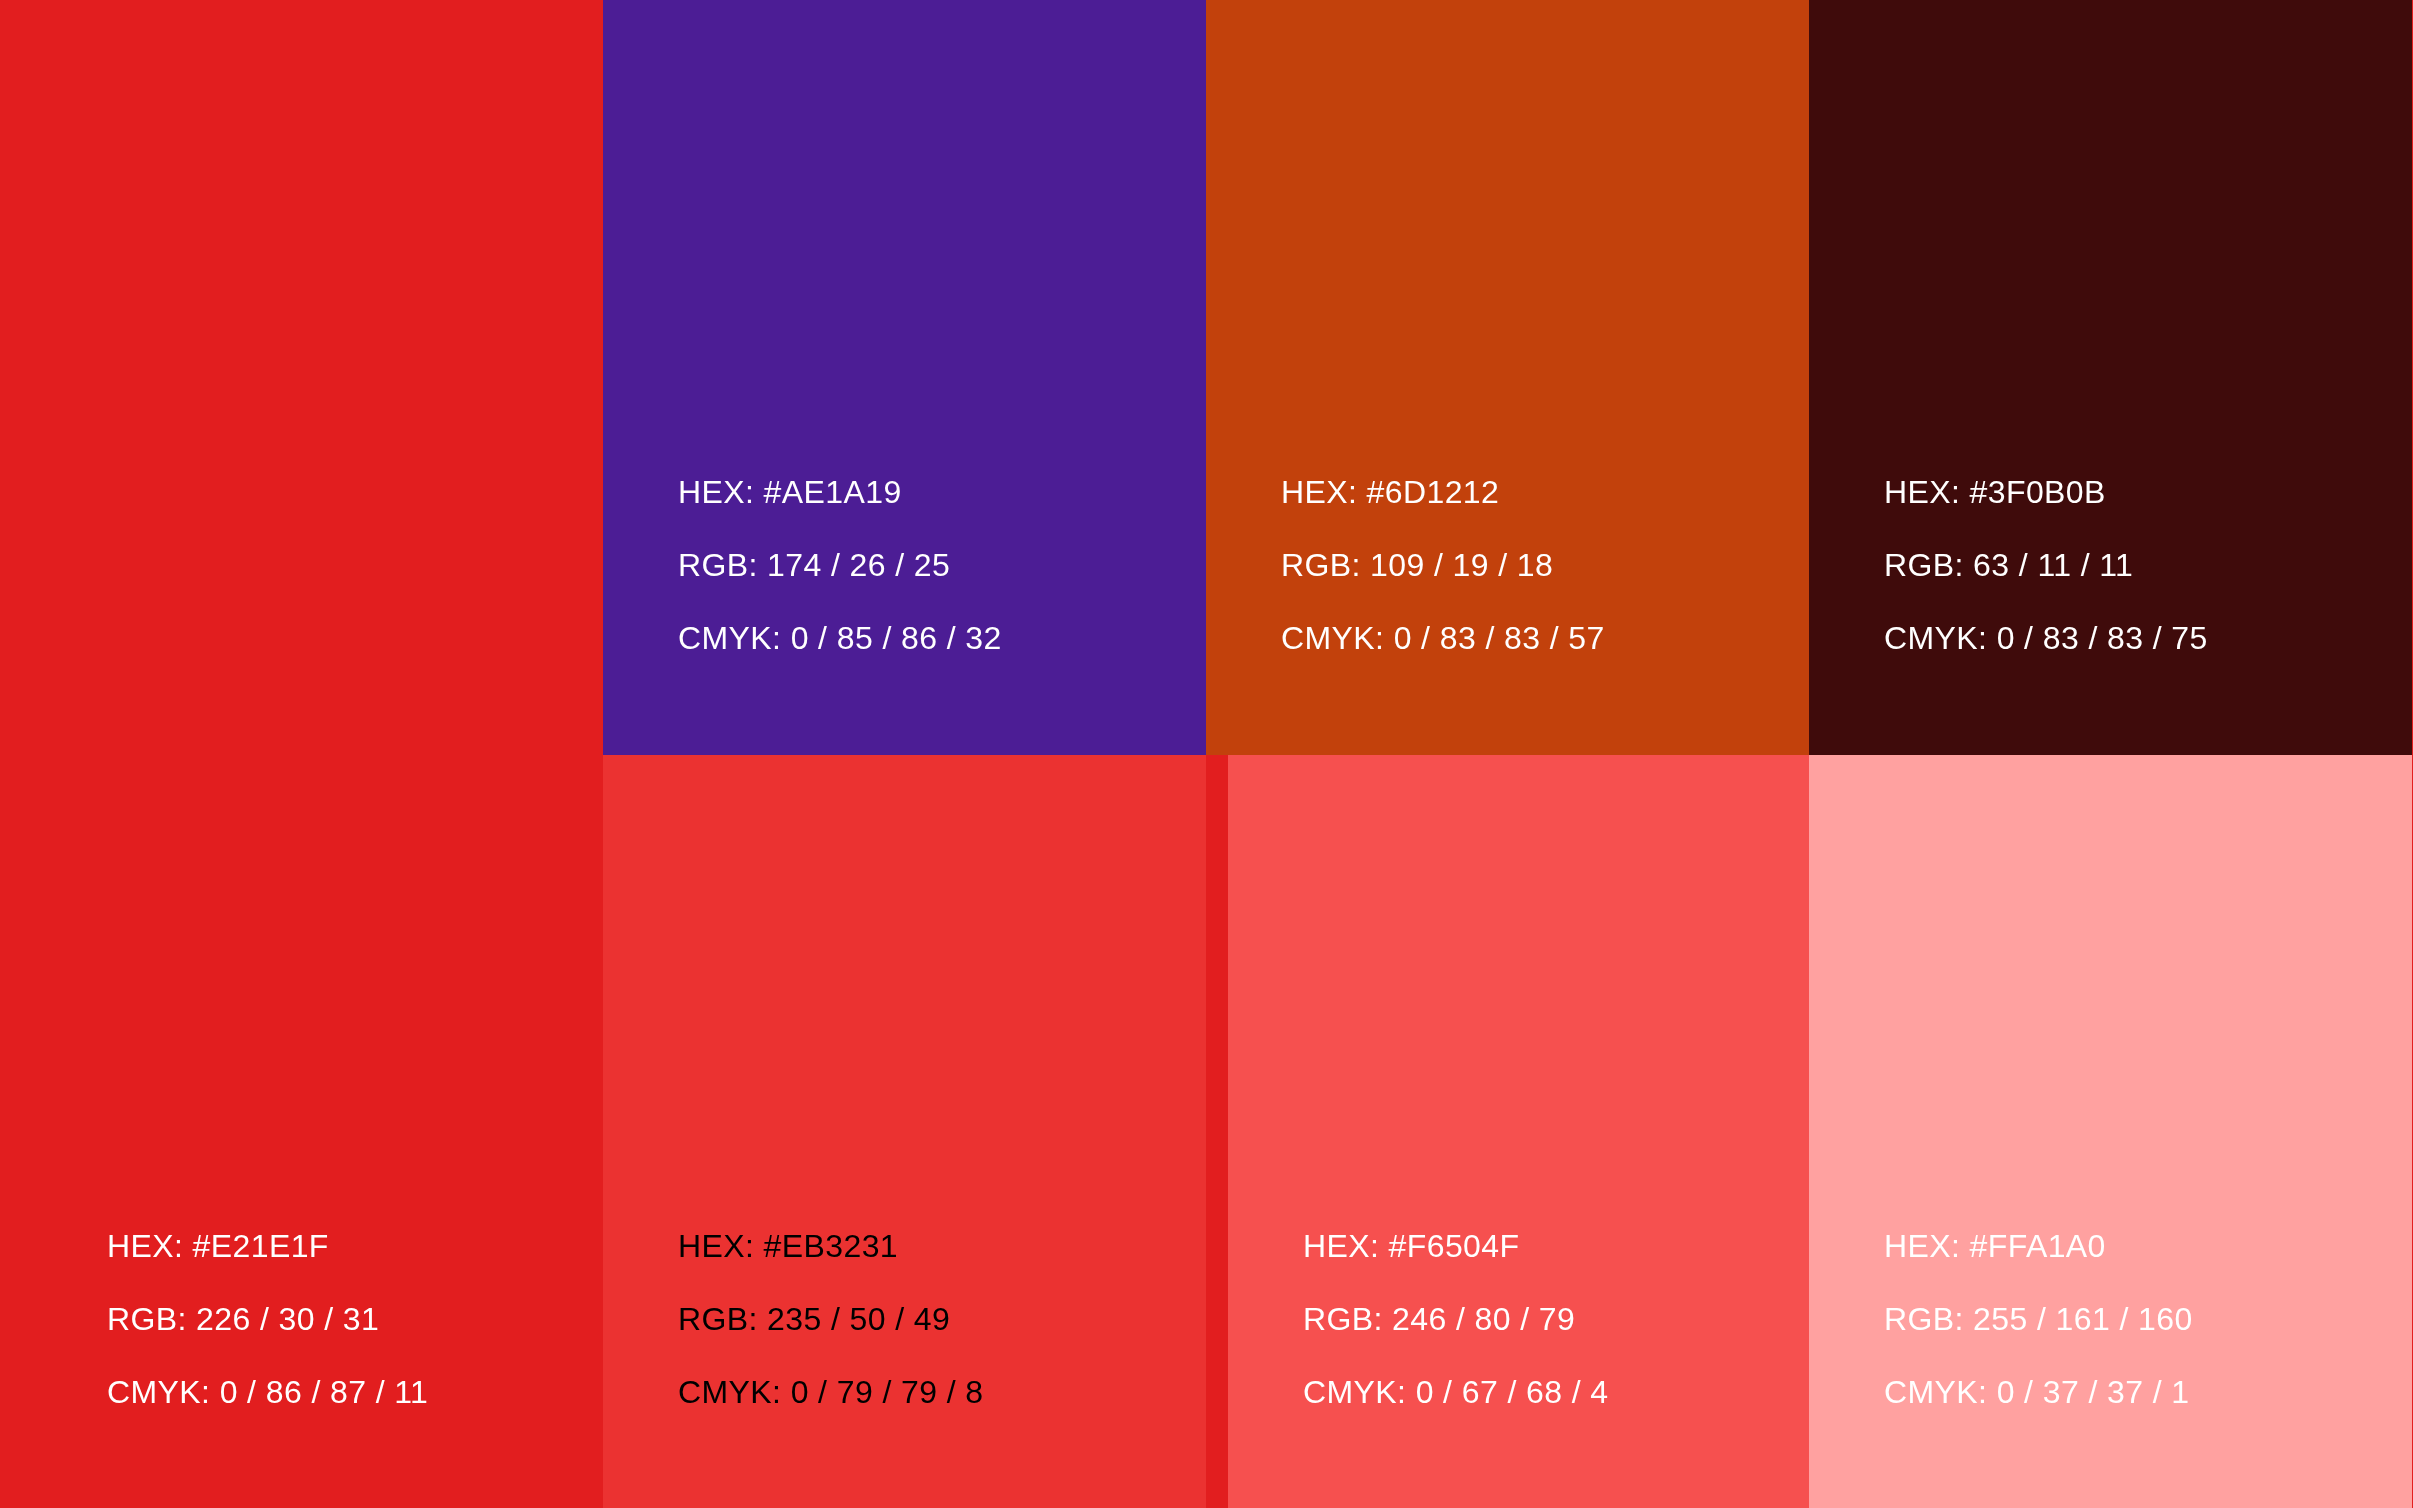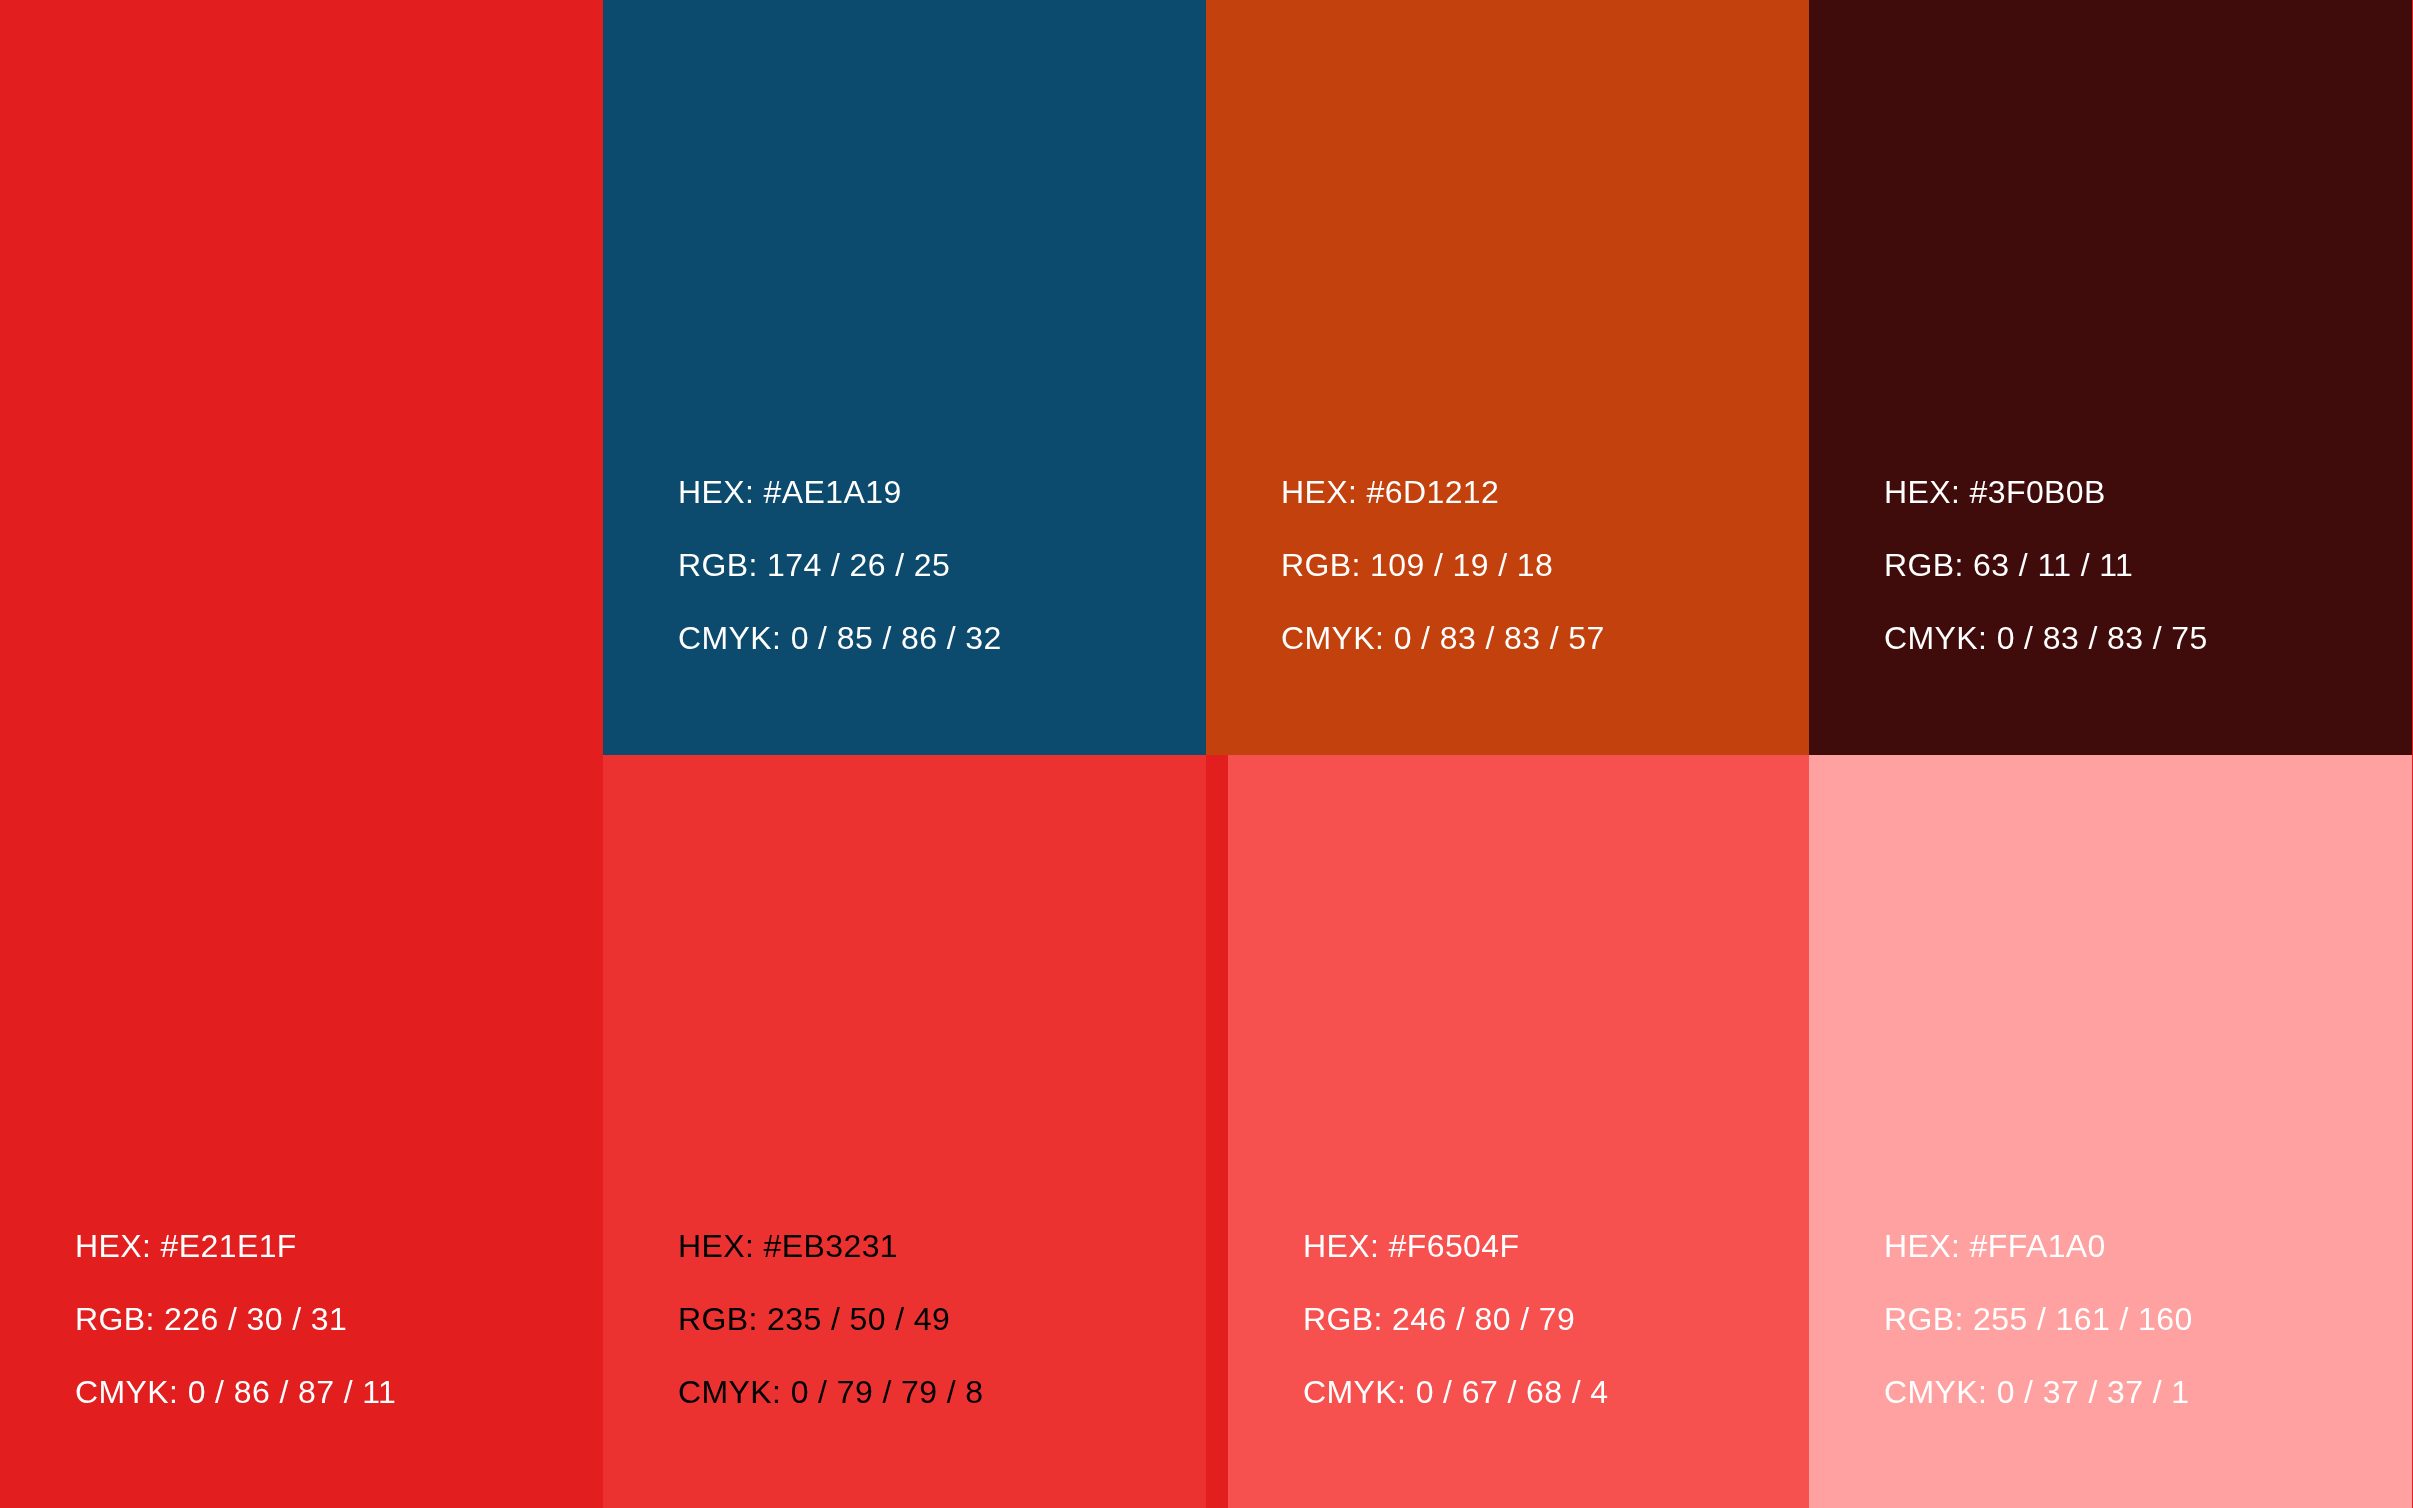--- a/index.html
+++ b/index.html
@@ -32,29 +32,29 @@
     line-height:73px;
     white-space:nowrap;
   }
   .info .line { display:block; height:73px; }
 </style>
 </head>
 <body>
 
 <div class="palette">
 
-  <div class="swatch tall" style="grid-column: 1; background-color: rgb(226, 30, 31);">
+  <div class="swatch tall" style="grid-column: 1; background-color: rgb(226, 30, 31); margin-left: 32px;">
     <div class="info" style="color: rgb(255, 255, 255);">
       <span class="line">HEX: #E21E1F</span>
       <span class="line">RGB: 226 / 30 / 31</span>
       <span class="line">CMYK: 0 / 86 / 87 / 11</span>
     </div>
   </div>
 
-  <div class="swatch" style="grid-area: 1 / 2; background-color: #0c4a6e;">
+  <div class="swatch" style="grid-area: 1 / 2; background-color: #4c1d95;">
     <div class="info" style="color: rgb(255, 255, 255);">
       <span class="line">HEX: #AE1A19</span>
       <span class="line">RGB: 174 / 26 / 25</span>
       <span class="line">CMYK: 0 / 85 / 86 / 32</span>
     </div>
   </div>
 
   <div class="swatch" style="grid-area: 1 / 3; background-color: #c2410c; padding-left: 16px;">
     <div class="info" style="color: rgb(255, 255, 255);">
       <span class="line">HEX: #6D1212</span>

